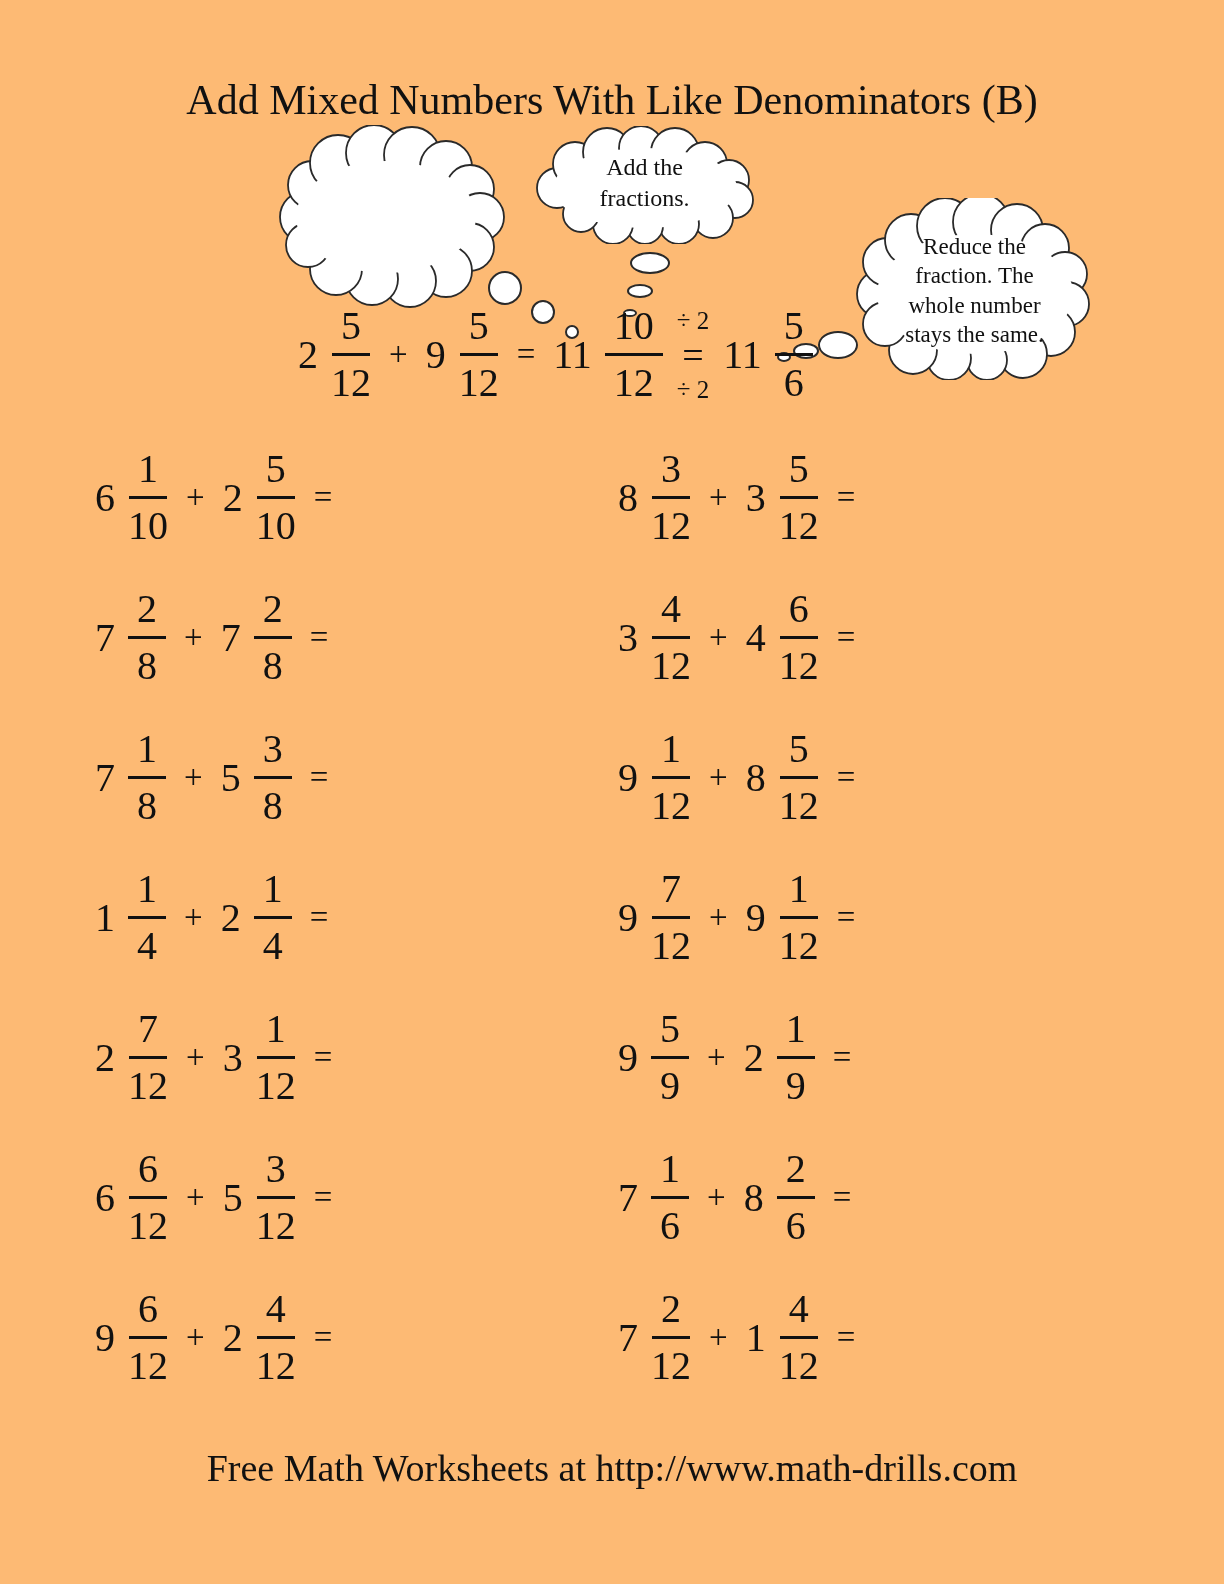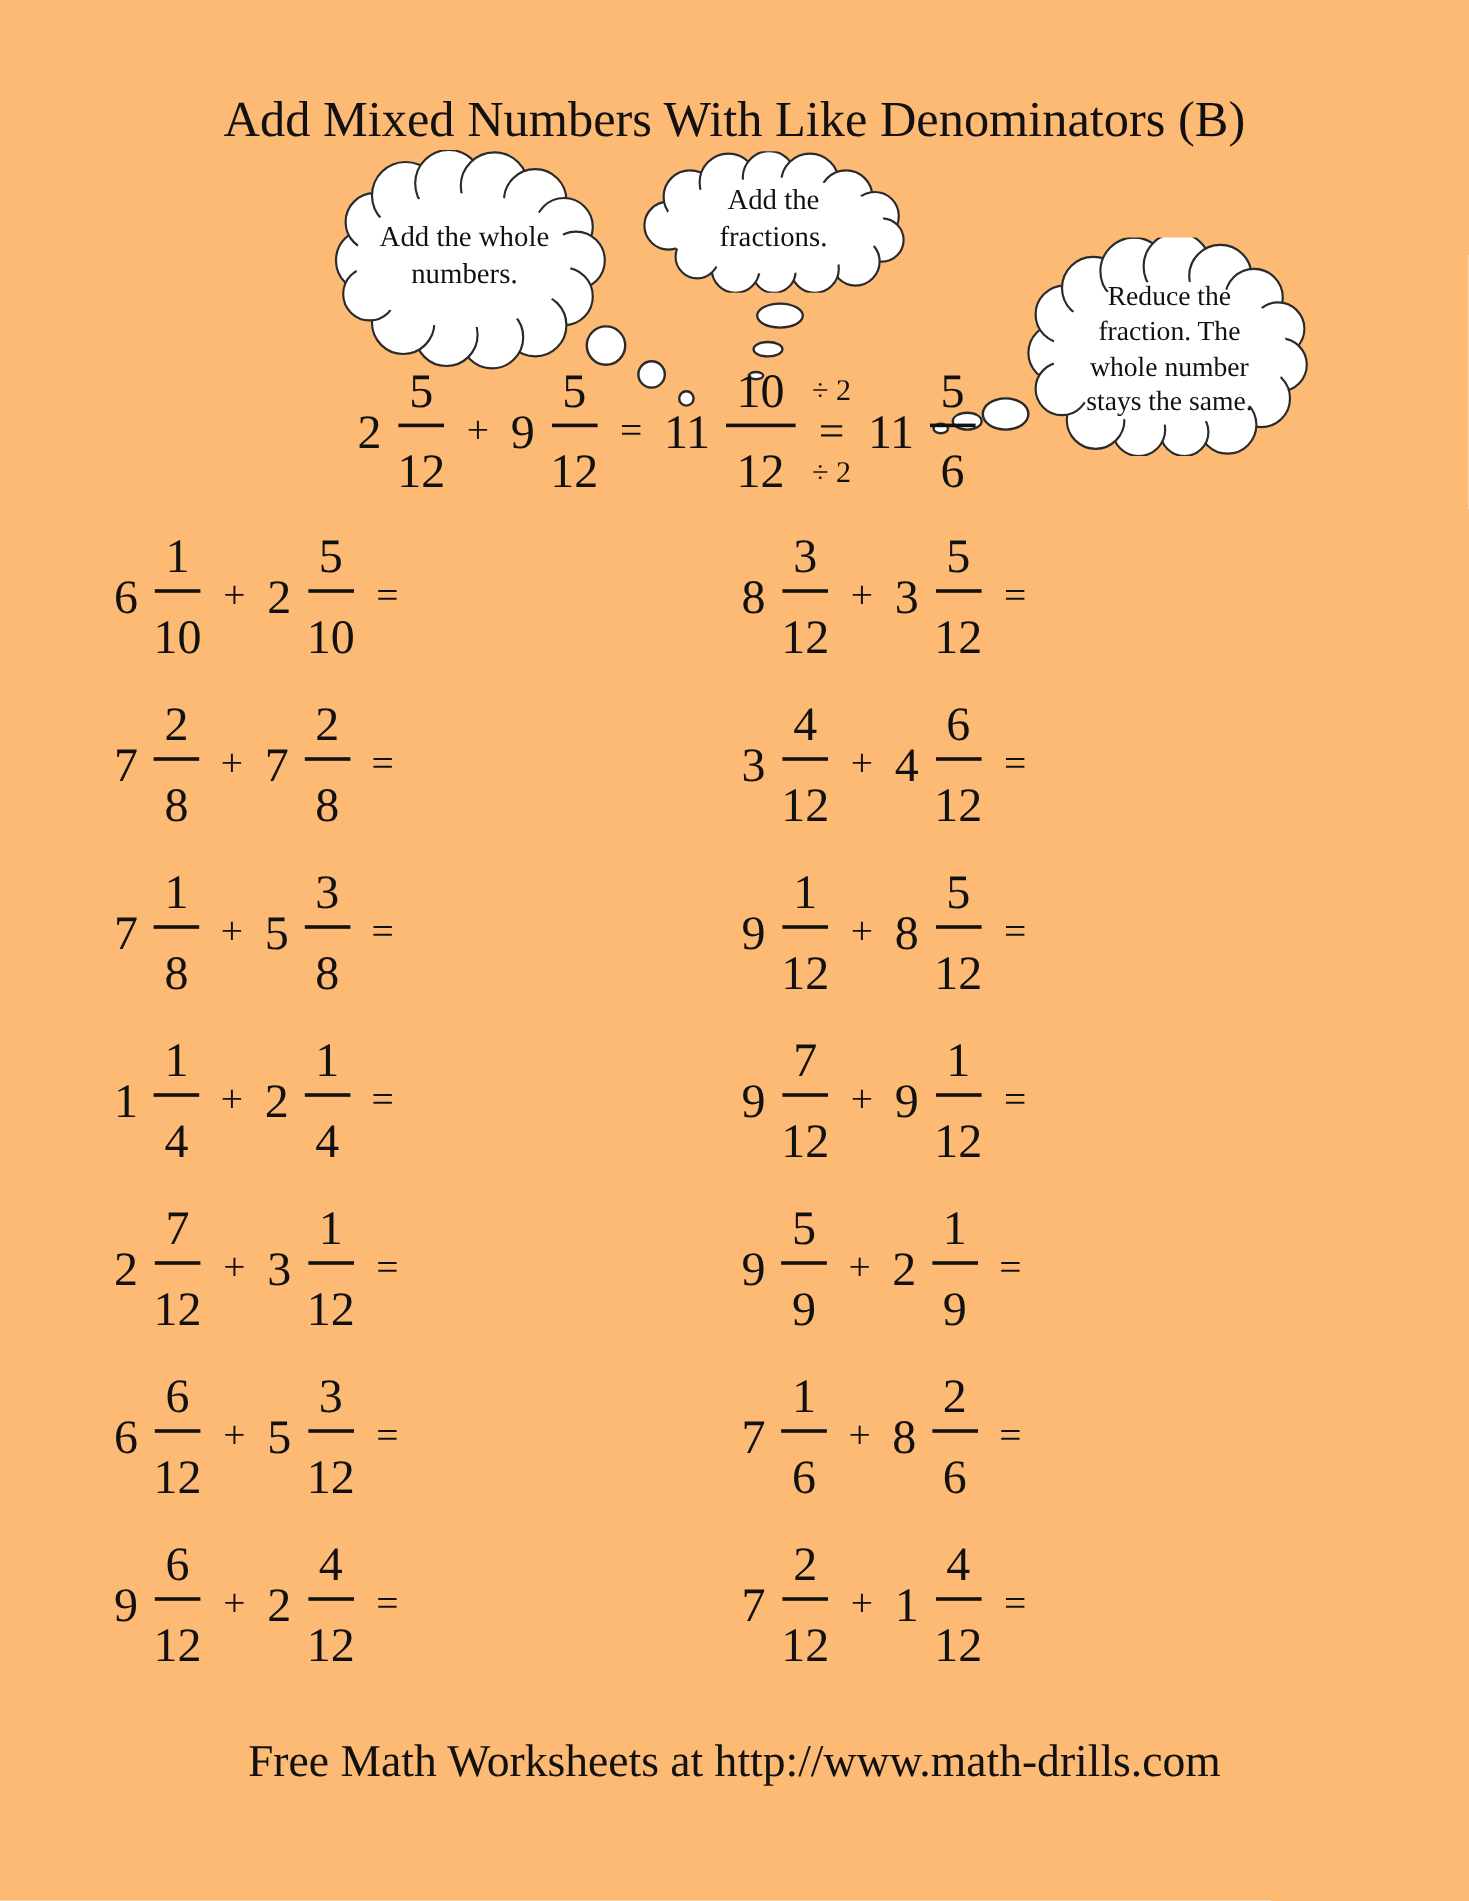--- a/index.html
+++ b/index.html
@@ -23,21 +23,21 @@
   .equation {
     position:absolute; left:298px; top:306px;
     display:flex; align-items:center; gap:13px; font-size:40px;
   }
   .problems { position:absolute; top:427px; display:flex; flex-direction:column; }
   .problems.left  { left:95px; }
   .problems.right { left:618px; }
   .problem { height:140px; display:flex; align-items:center; gap:13px; font-size:40px; }
   .frac { display:inline-flex; flex-direction:column; align-items:center; line-height:1; }
   .fn { padding:0 9px 7px; border-bottom:3px solid #111; }
-  .fd { padding-top:17px; }
+  .fd { padding-top:7px; }
   .op { font-size:33px; margin:0 5px; }
   .eq { margin-left:5px; }
   .reduce-col { display:inline-flex; flex-direction:column; align-items:center; line-height:1; margin:0 1px; }
   .rt,.rb { font-size:25px; }
   .re { font-size:38px; padding:3px 0; }
   .footer {
     position:absolute; top:1446px; left:0; width:100%;
     text-align:center; font-size:38px;
   }
 </style>
@@ -61,21 +61,20 @@
           <circle cx="212" cy="92" r="24"></circle>
           <circle cx="202" cy="122" r="24"></circle>
         <circle cx="178" cy="146" r="26"></circle>
           <circle cx="142" cy="156" r="26"></circle>
           <circle cx="104" cy="154" r="26"></circle>
         <circle cx="68" cy="144" r="26"></circle>
           <circle cx="40" cy="120" r="22"></circle>
       </g>
       <ellipse cx="118" cy="92" rx="90" ry="56" fill="#ffffff"></ellipse>
     </svg>
-    <div class="cloud-text" style="left:30px; top:58px; width:178px;">Add the whole numbers.</div>
   </div>
 
   <div class="cloud" style="left:527px; top:126px; width:235px; height:118px;">
     <svg width="235" height="118" viewBox="0 0 235 118">
       <g fill="#ffffff" stroke="#2a2a2a" stroke-width="1.8">
         <circle cx="30" cy="62" r="20"></circle>
           <circle cx="48" cy="38" r="22"></circle>
           <circle cx="80" cy="26" r="24"></circle>
         <circle cx="114" cy="22" r="22"></circle>
           <circle cx="148" cy="26" r="24"></circle>

